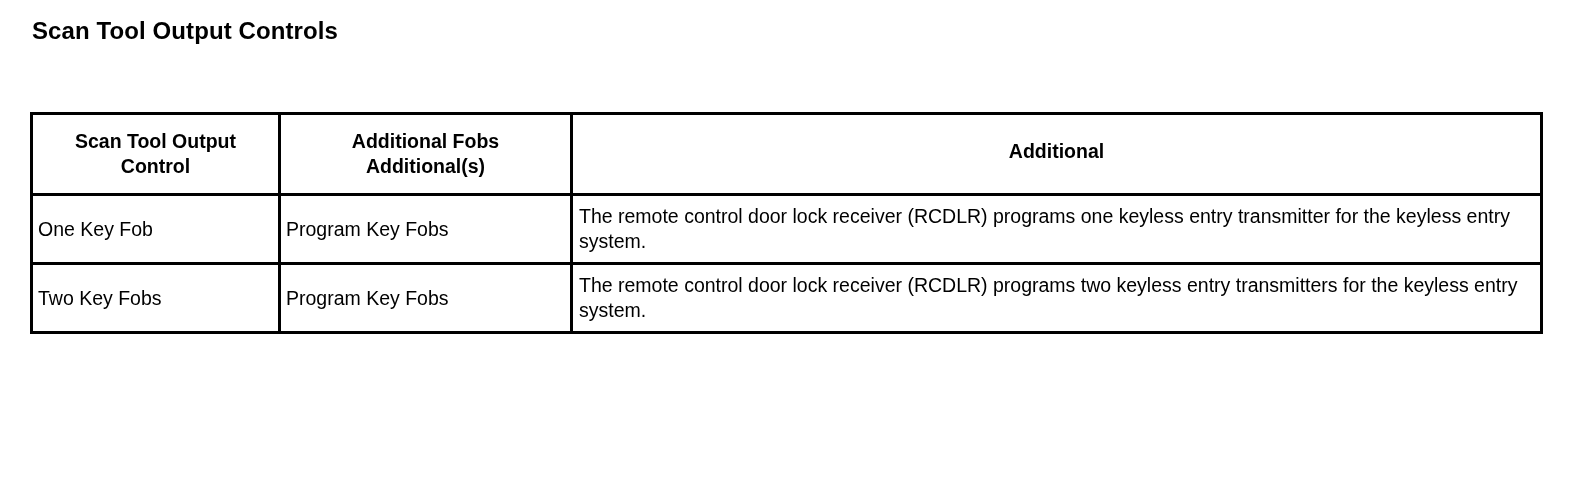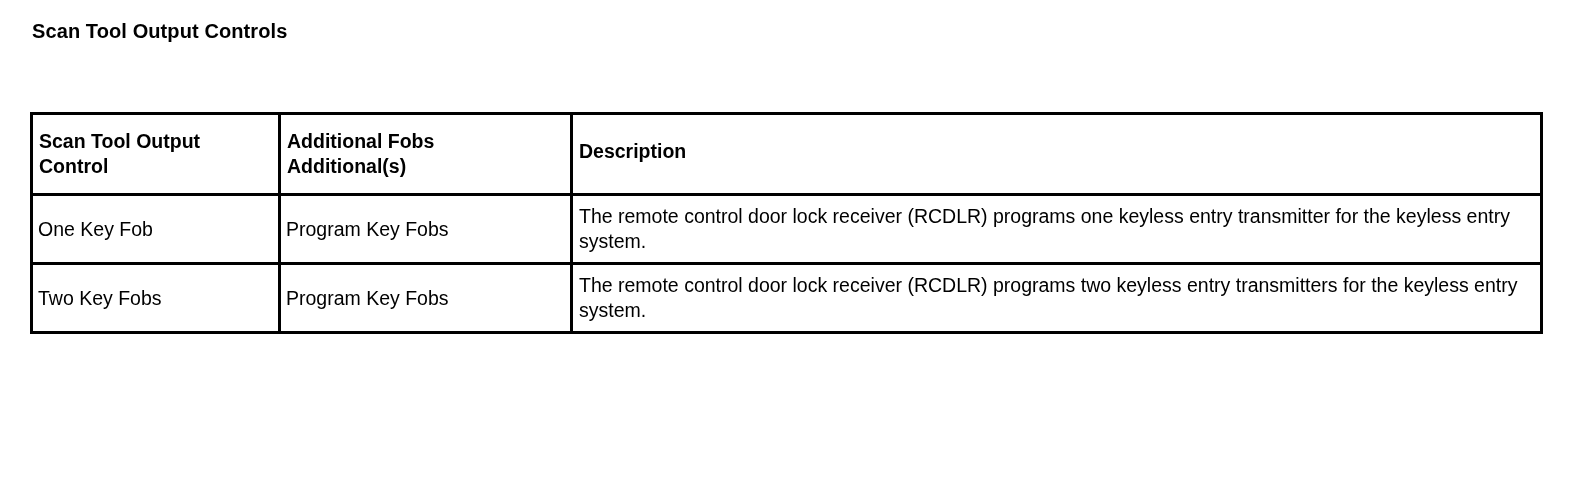--- a/index.html
+++ b/index.html
@@ -19,21 +19,21 @@
     position: relative;
     width: 1584px;
     height: 482px;
     overflow: hidden;
   }
 
   .page-title {
     position: absolute;
     left: 32px;
     top: 18px;
-    font-size: 20px;
+    font-size: 24px;
     font-weight: bold;
     letter-spacing: 0.1px;
     line-height: 26px;
     white-space: nowrap;
   }
 
   .table-wrap {
     position: absolute;
     left: 30px;
     top: 112px;
@@ -59,21 +59,21 @@
     font-size: 19.5px;
     line-height: 25px;
   }
 
   col.c-control  { width: 248px; }
   col.c-menu     { width: 292px; }
   col.c-desc     { width: 970px; }
 
   thead th {
     font-weight: bold;
-    text-align: left;
+    text-align: center;
     height: 68px;
     padding: 2px 6px;
   }
 
   th.desc-head {
     vertical-align: bottom;
     padding-bottom: 8px;
   }
 
   tbody td {
@@ -108,21 +108,21 @@
         <tr>
           <th>
             <span class="hdr-line">Scan Tool Output</span>
             <span class="hdr-line">Control</span>
           </th>
           <th>
             <span class="hdr-line">Additional Fobs</span>
             <span class="hdr-line">Additional(s)</span>
           </th>
           <th class="desc-head">
-            <span class="hdr-line">Description</span>
+            <span class="hdr-line">Additional</span>
           </th>
         </tr>
       </thead>
       <tbody>
         <tr>
           <td>One Key Fob</td>
           <td>Program Key Fobs</td>
           <td class="desc-cell">The remote control door lock receiver (RCDLR) programs one keyless entry transmitter for the keyless entry system.</td>
         </tr>
         <tr>

